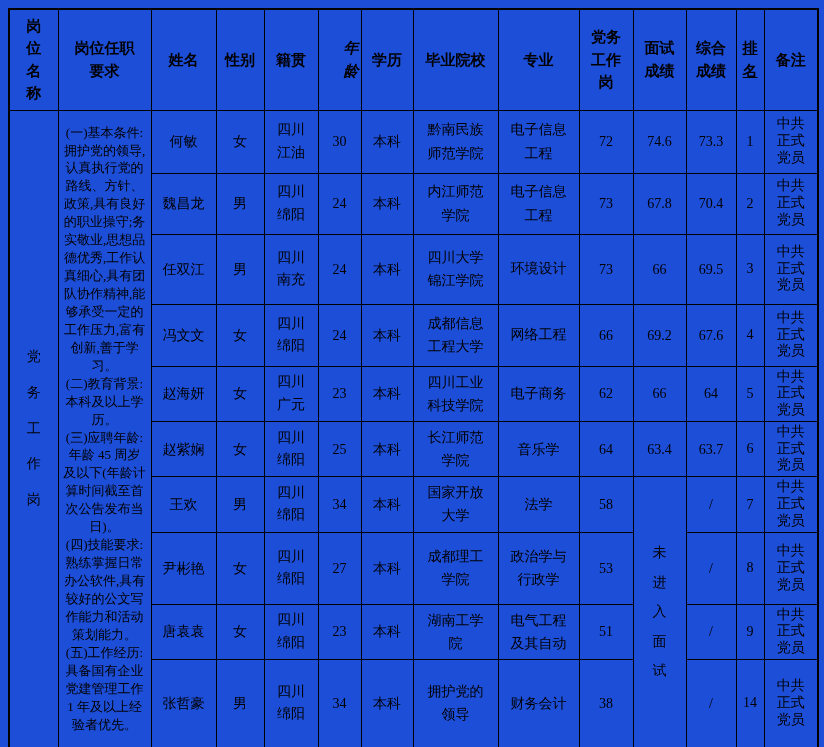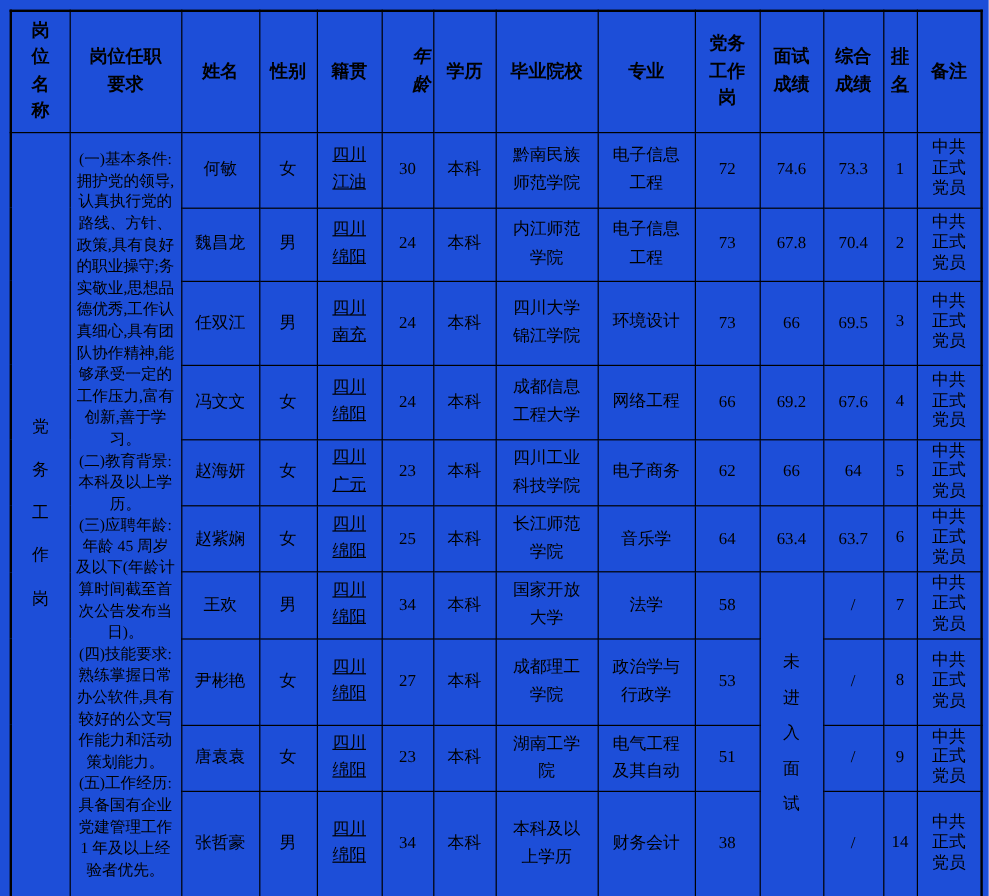--- a/index.html
+++ b/index.html
@@ -58,21 +58,21 @@
   }
   td.c-pos, td.c-niv { padding: 2px 4px; }
   .vchar {
     display: inline-block;
     width: 1em;
     word-break: break-all;
     text-align: center;
   }
   td.c-pos .vchar { line-height: 2.55; }
   td.c-niv .vchar { line-height: 2.1; }
-  td.c-native { padding: 2px 10px; line-height: 1.6; text-decoration: underline; }
+  td.c-native { padding: 2px 10px; line-height: 1.6; }
   td.c-school { padding: 2px 10px; line-height: 1.65; }
   td.c-major  { padding: 2px 10px; line-height: 1.65; }
   td.c-rank   { padding: 2px 6px;  line-height: 1.7; }
   td.c-remark { padding: 2px 9px;  line-height: 1.2; }
   tbody tr:nth-child(1)  { height: 63px; }
   tbody tr:nth-child(2)  { height: 61px; }
   tbody tr:nth-child(3)  { height: 70px; }
   tbody tr:nth-child(4)  { height: 62px; }
   tbody tr:nth-child(5)  { height: 55px; }
   tbody tr:nth-child(6)  { height: 54px; }
@@ -250,21 +250,21 @@
         <td>/</td>
         <td class="c-rank">9</td>
         <td class="c-remark">中共正式党员</td>
       </tr>
       <tr>
         <td>张哲豪</td>
         <td>男</td>
         <td class="c-native">四川绵阳</td>
         <td>34</td>
         <td>本科</td>
-        <td class="c-school">本科及以上学历</td>
+        <td class="c-school">拥护党的领导</td>
         <td class="c-major">财务会计</td>
         <td>38</td>
         <td>/</td>
         <td class="c-rank">14</td>
         <td class="c-remark">中共正式党员</td>
       </tr>
     </tbody>
   </table>
 </div>
 

